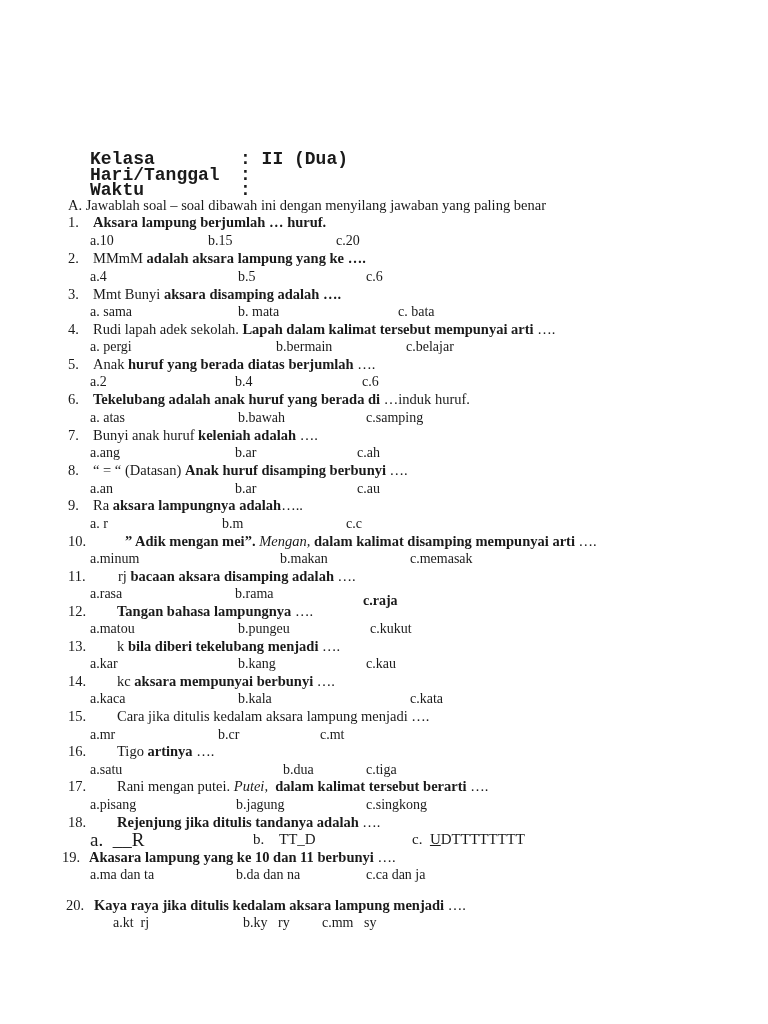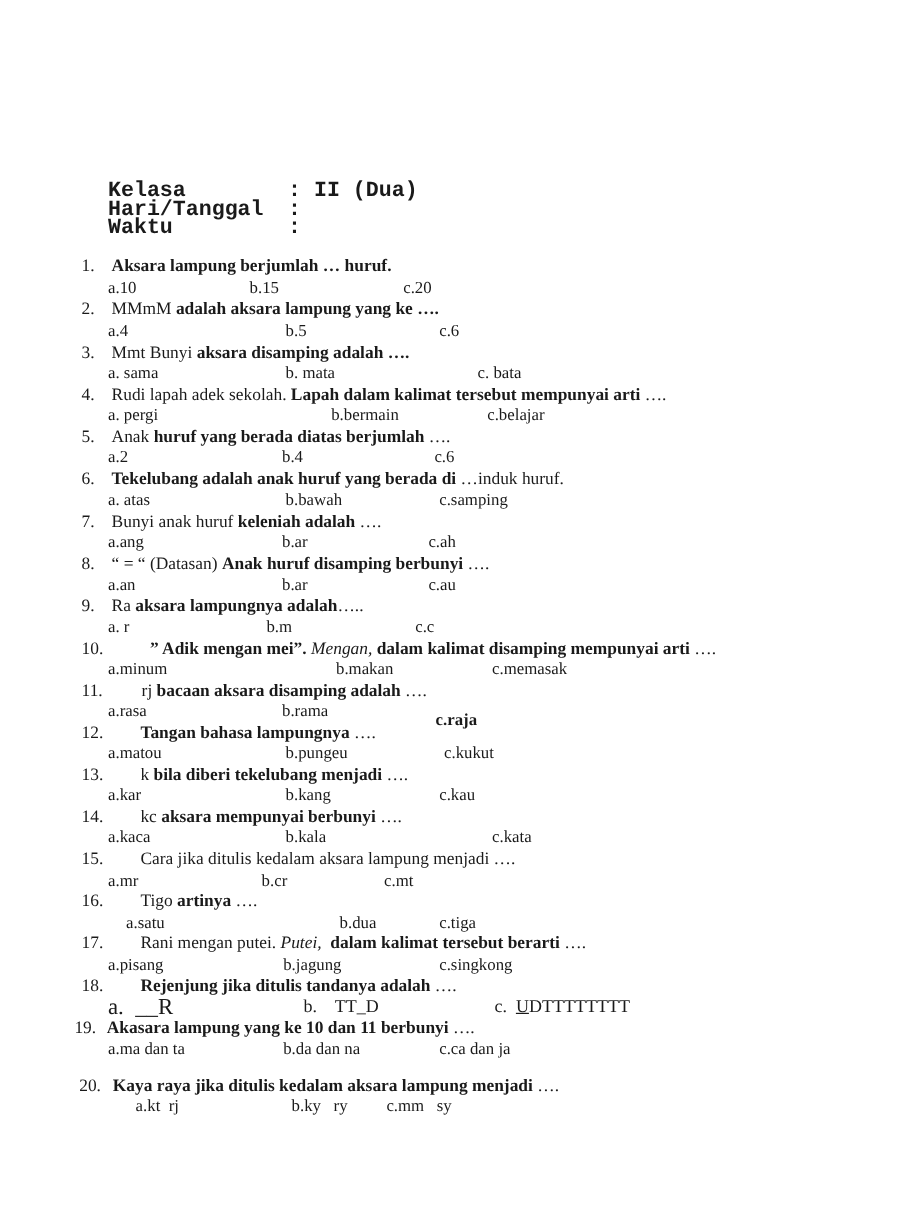--- a/index.html
+++ b/index.html
@@ -20,20 +20,21 @@
 <div class="page">
 
 
   <div class="meta" style="left:90px; top:137px;">Kelasa</div>
   <div class="meta" style="left:240px; top:137px;">: II (Dua)</div>
   <div class="meta" style="left:90px; top:153px;">Hari/Tanggal</div>
   <div class="meta" style="left:240px; top:153px;">:</div>
   <div class="meta" style="left:90px; top:168px;">Waktu</div>
   <div class="meta" style="left:240px; top:168px;">:</div>
 
+  <div class="line" style="left:68px; top:197px;">A. Jawablah soal – soal dibawah ini dengan menyilang jawaban yang paling benar</div>
 
   <div class="line" style="left:68px; top:214px;">
     <span>1.</span>
     <span style="position:absolute; left:25px;" class="b">Aksara lampung berjumlah … huruf.</span>
   </div>
   <div class="opt" style="left:90px; top:232px;">a.10</div>
   <div class="opt" style="left:208px; top:232px;">b.15</div>
   <div class="opt" style="left:336px; top:232px;">c.20</div>
 
   <div class="line" style="left:68px; top:250px;">
@@ -145,21 +146,21 @@
     <span style="position:absolute; left:49px;">Cara  jika ditulis kedalam aksara lampung menjadi ….</span>
   </div>
   <div class="opt" style="left:90px; top:726px;">a.mr</div>
   <div class="opt" style="left:218px; top:726px;">b.cr</div>
   <div class="opt" style="left:320px; top:726px;">c.mt</div>
 
   <div class="line" style="left:68px; top:743px;">
     <span>16.</span>
     <span style="position:absolute; left:49px;"><span>Tigo  </span><span class="b">artinya</span><span> ….</span></span>
   </div>
-  <div class="opt" style="left:90px; top:761px;margin-left:15px;">a.satu</div>
+  <div class="opt" style="left:90px; top:761px;">a.satu</div>
   <div class="opt" style="left:240px; top:761px;margin-left:43px;">b.dua</div>
   <div class="opt" style="left:366px; top:761px;">c.tiga</div>
 
   <div class="line" style="left:68px; top:778px;">
     <span>17.</span>
     <span style="position:absolute; left:49px;"><span>Rani mengan putei. </span><span class="i">Putei,</span><span style="white-space:pre;">  </span><span class="b">dalam kalimat tersebut berarti</span><span> ….</span></span>
   </div>
   <div class="opt" style="left:90px; top:796px;">a.pisang</div>
   <div class="opt" style="left:236px; top:796px;">b.jagung</div>
   <div class="opt" style="left:366px; top:796px;">c.singkong</div>

